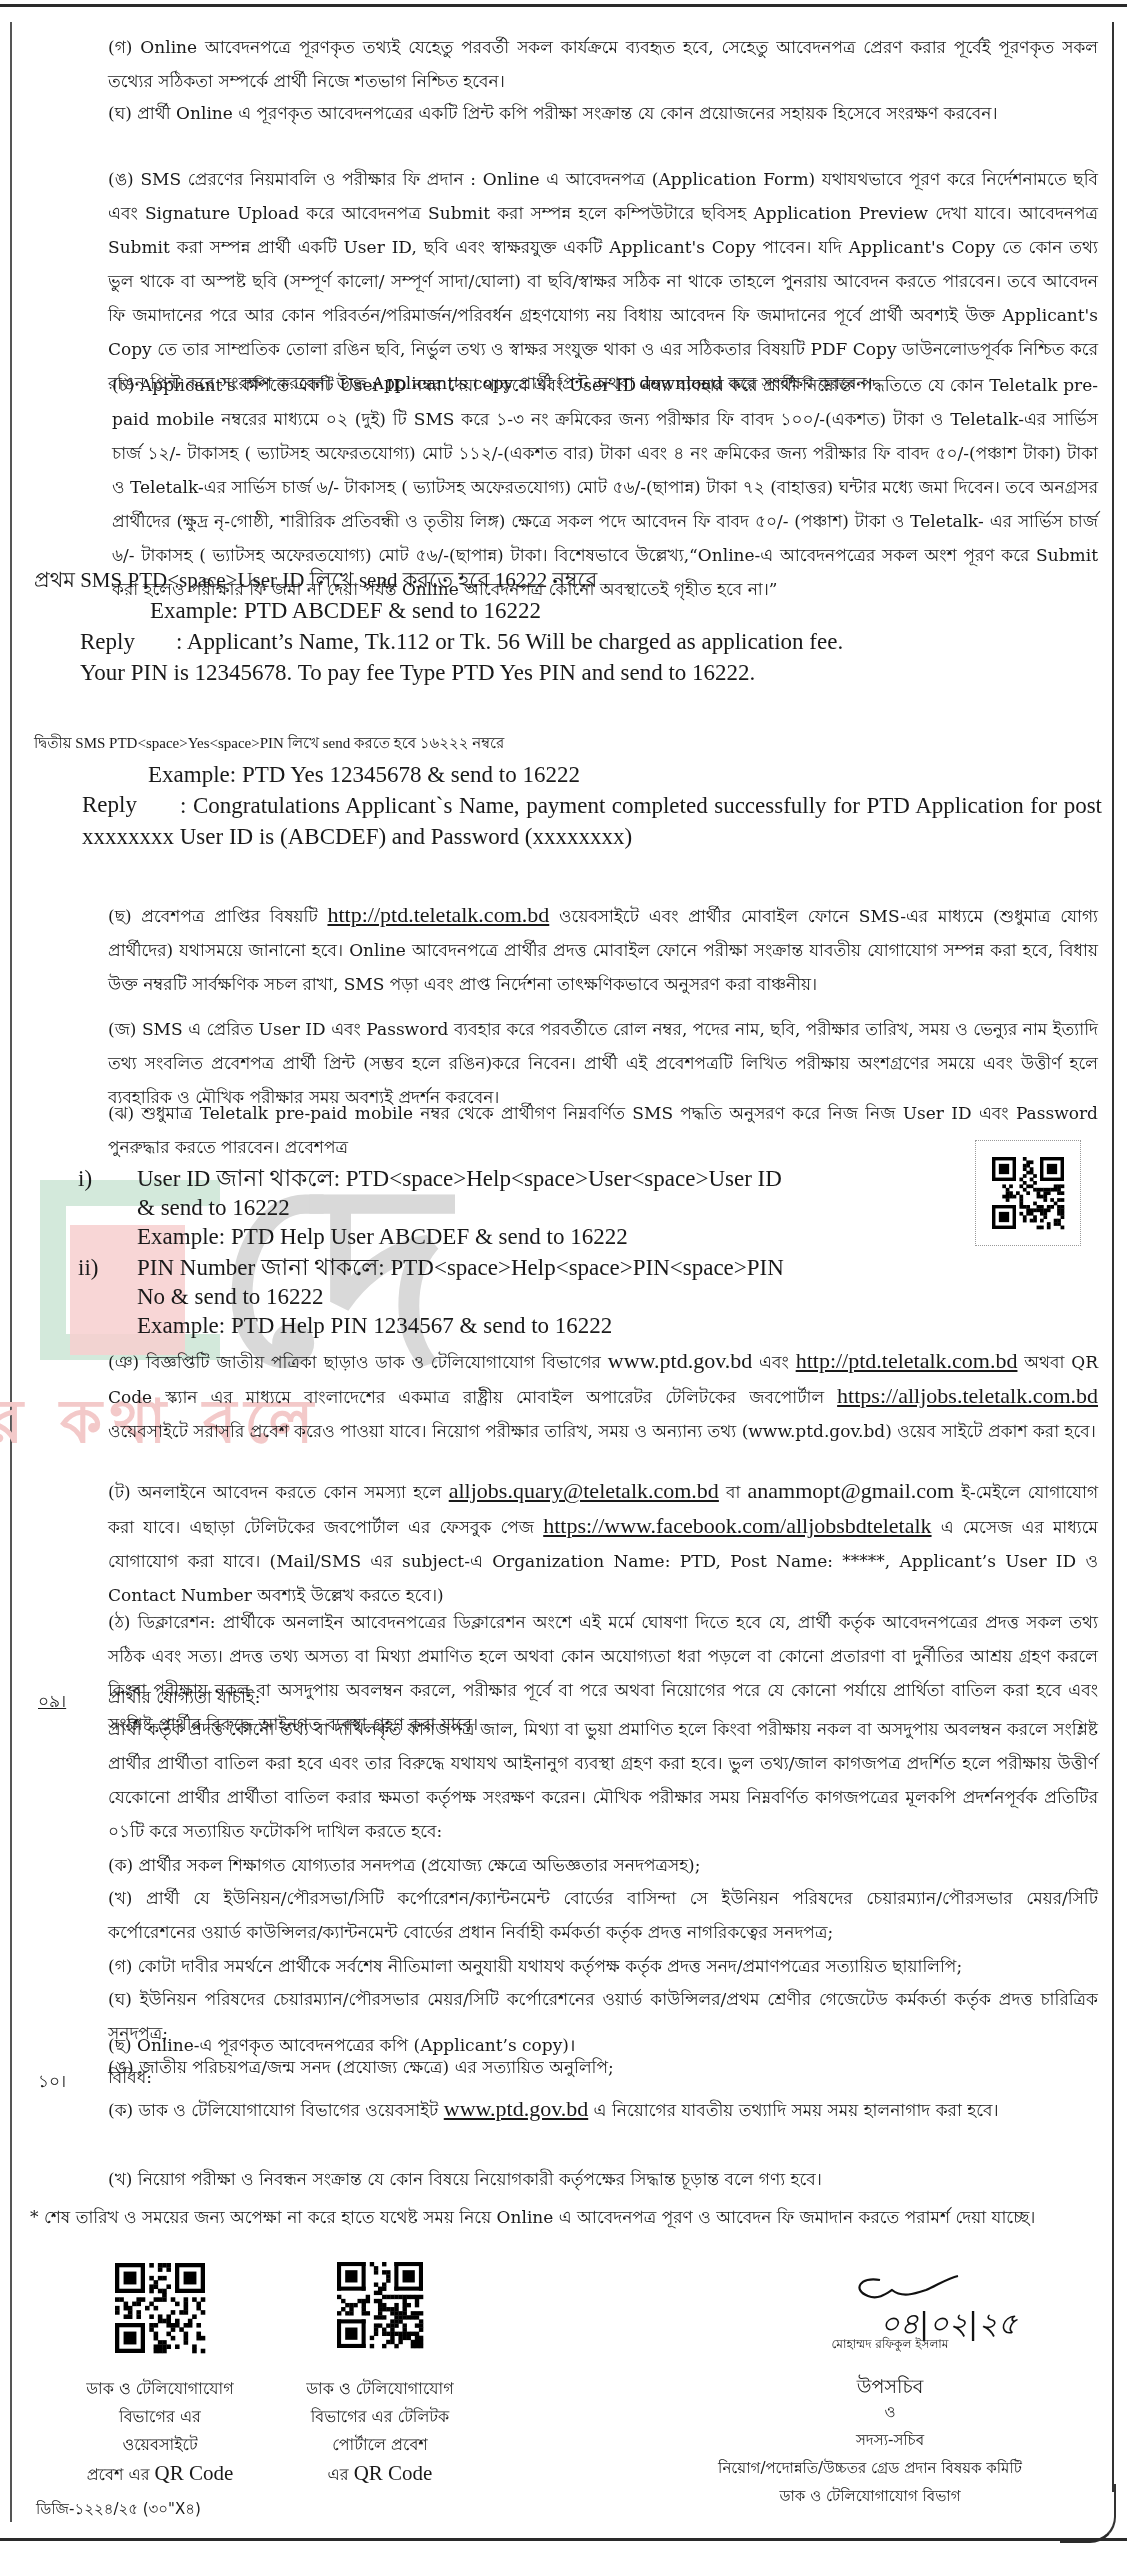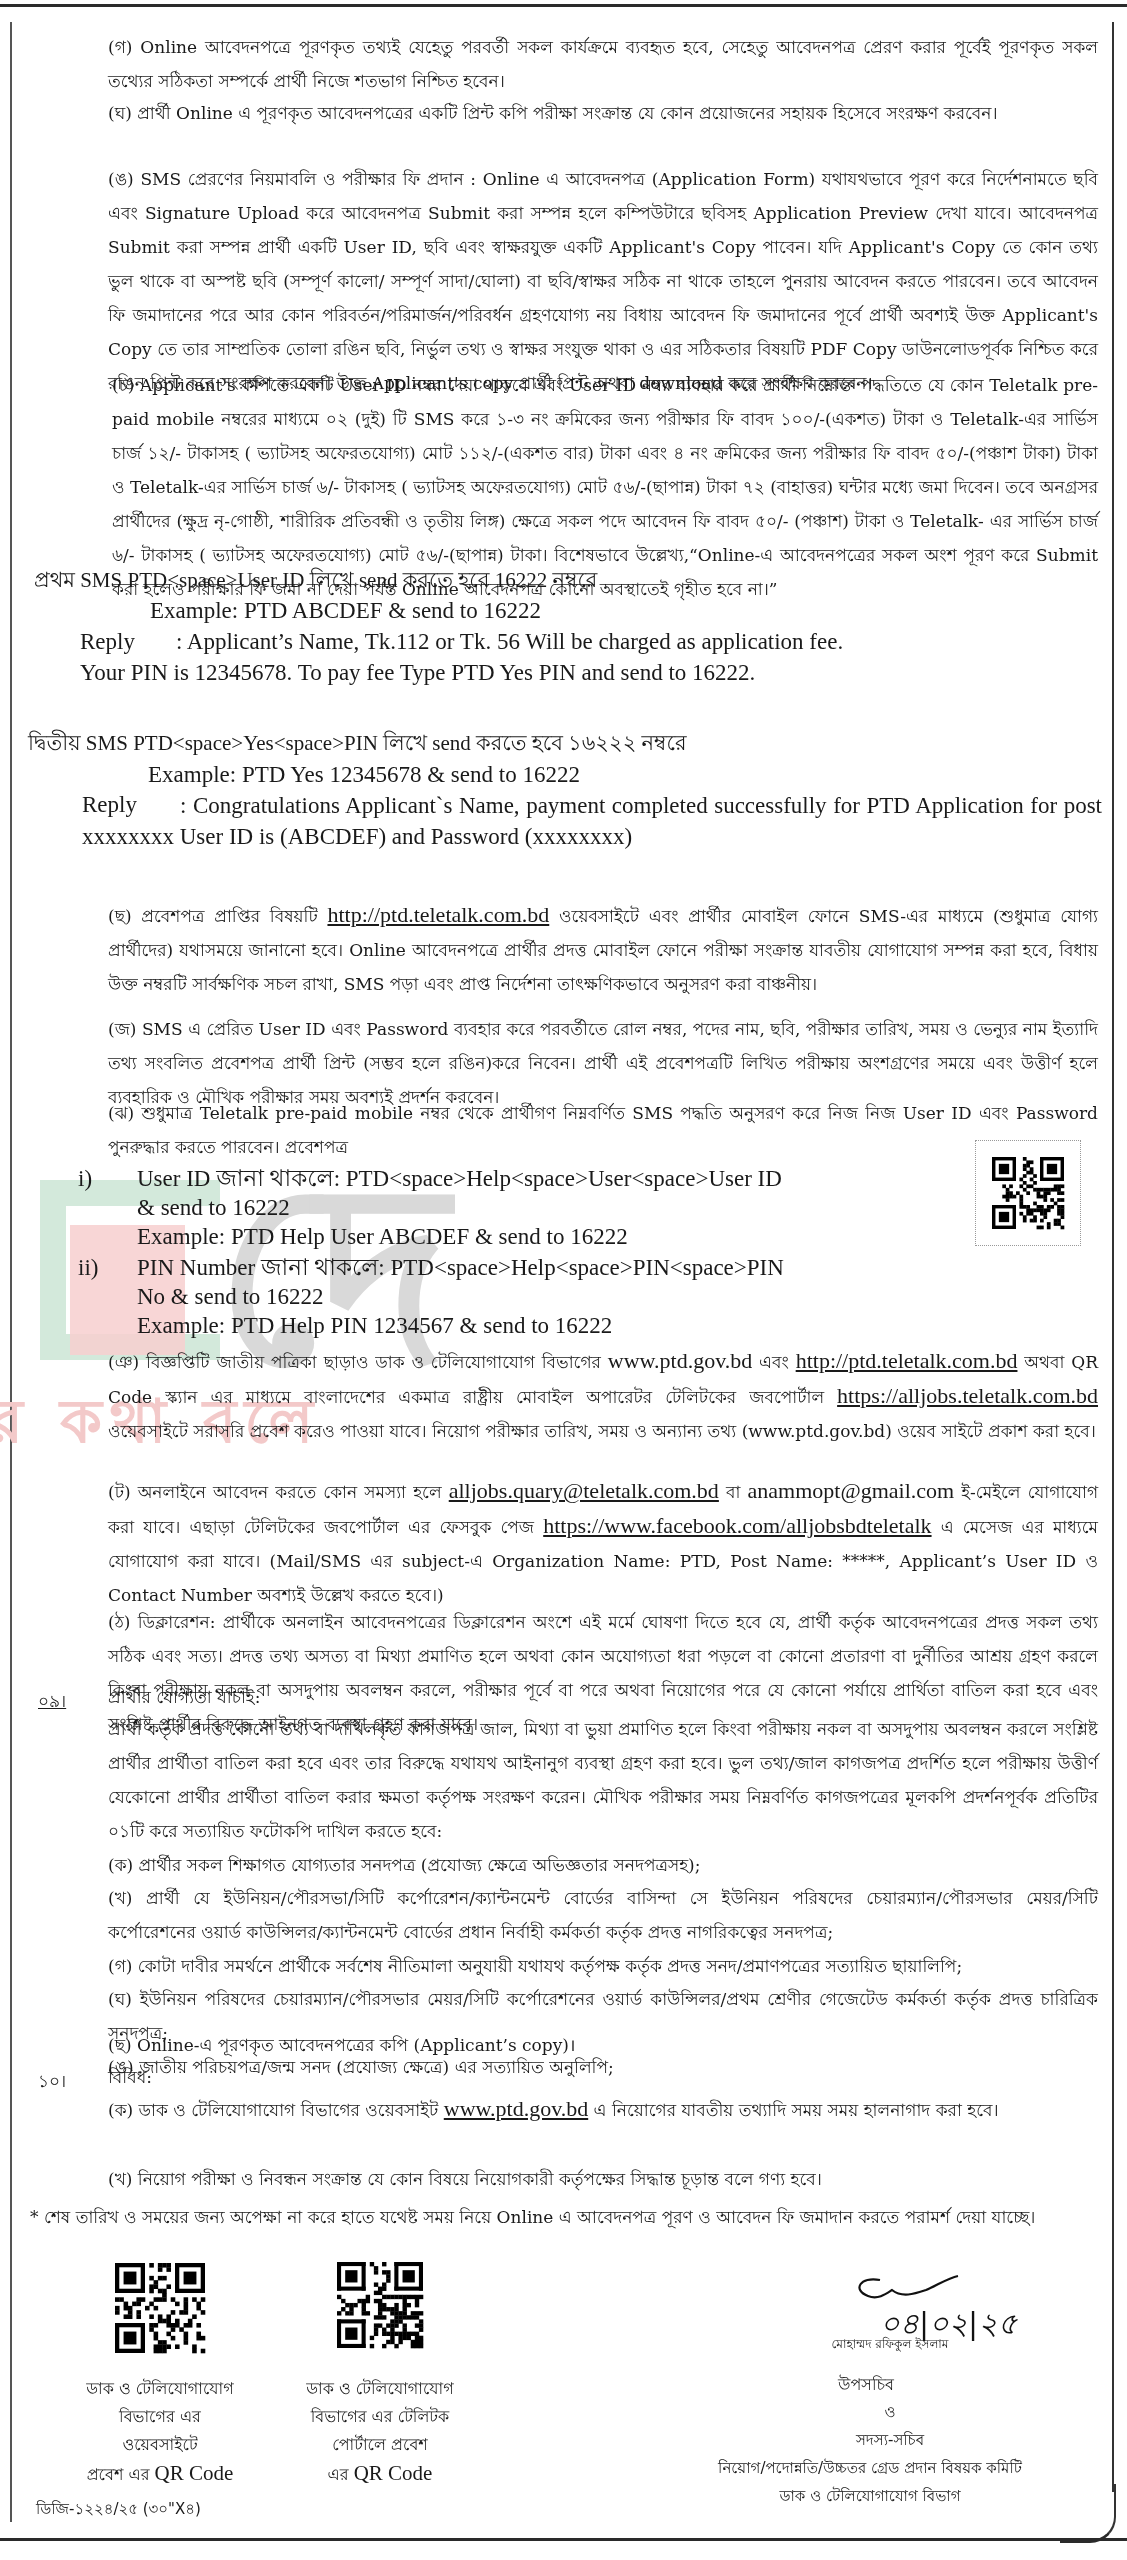--- a/index.html
+++ b/index.html
@@ -54,21 +54,21 @@
   <div class="p" style="left:108px; top:96px; width:990px;">(ঘ) প্রার্থী Online এ পূরণকৃত আবেদনপত্রের একটি প্রিন্ট কপি পরীক্ষা সংক্রান্ত যে কোন প্রয়োজনের সহায়ক হিসেবে সংরক্ষণ করবেন।</div>
   <div class="p" style="left:108px; top:162px; width:990px;">(ঙ) SMS প্রেরণের নিয়মাবলি ও পরীক্ষার ফি প্রদান : Online এ আবেদনপত্র (Application Form) যথাযথভাবে পূরণ করে নির্দেশনামতে ছবি এবং Signature Upload করে আবেদনপত্র Submit করা সম্পন্ন হলে কম্পিউটারে ছবিসহ Application Preview দেখা যাবে। আবেদনপত্র Submit করা সম্পন্ন প্রার্থী একটি User ID, ছবি এবং স্বাক্ষরযুক্ত একটি Applicant's Copy পাবেন। যদি Applicant's Copy তে কোন তথ্য ভুল থাকে বা অস্পষ্ট ছবি (সম্পূর্ণ কালো/ সম্পূর্ণ সাদা/ঘোলা) বা ছবি/স্বাক্ষর সঠিক না থাকে তাহলে পুনরায় আবেদন করতে পারবেন। তবে আবেদন ফি জমাদানের পরে আর কোন পরিবর্তন/পরিমার্জন/পরিবর্ধন গ্রহণযোগ্য নয় বিধায় আবেদন ফি জমাদানের পূর্বে প্রার্থী অবশ্যই উক্ত Applicant's Copy তে তার সাম্প্রতিক তোলা রঙিন ছবি, নির্ভুল তথ্য ও স্বাক্ষর সংযুক্ত থাকা ও এর সঠিকতার বিষয়টি PDF Copy ডাউনলোডপূর্বক নিশ্চিত করে রঙিন প্রিন্ট করে সংরক্ষণ করবেন। উক্ত Applicant's copy প্রার্থী প্রিন্ট অথবা download করে সংরক্ষণ করবেন।</div>
   <div class="p" style="left:112px; top:368px; width:986px;">(চ) Applicant's কপিতে একটি User ID নম্বর দেয়া থাকবে এবং User ID নম্বর ব্যবহার করে প্রার্থী নিম্নোক্ত পদ্ধতিতে যে কোন Teletalk pre-paid mobile নম্বরের মাধ্যমে ০২ (দুই) টি SMS করে ১-৩ নং ক্রমিকের জন্য পরীক্ষার ফি বাবদ ১০০/-(একশত) টাকা ও Teletalk-এর সার্ভিস চার্জ ১২/- টাকাসহ ( ভ্যাটসহ অফেরতযোগ্য) মোট ১১২/-(একশত বার) টাকা এবং ৪ নং ক্রমিকের জন্য পরীক্ষার ফি বাবদ ৫০/-(পঞ্চাশ টাকা) টাকা ও Teletalk-এর সার্ভিস চার্জ ৬/- টাকাসহ ( ভ্যাটসহ অফেরতযোগ্য) মোট ৫৬/-(ছাপান্ন) টাকা ৭২ (বাহাত্তর) ঘন্টার মধ্যে জমা দিবেন। তবে অনগ্রসর প্রার্থীদের (ক্ষুদ্র নৃ-গোষ্ঠী, শারীরিক প্রতিবন্ধী ও তৃতীয় লিঙ্গ) ক্ষেত্রে সকল পদে আবেদন ফি বাবদ ৫০/- (পঞ্চাশ) টাকা ও Teletalk- এর সার্ভিস চার্জ ৬/- টাকাসহ ( ভ্যাটসহ অফেরতযোগ্য) মোট ৫৬/-(ছাপান্ন) টাকা। বিশেষভাবে উল্লেখ্য,“Online-এ আবেদনপত্রের সকল অংশ পূরণ করে Submit করা হলেও পরীক্ষার ফি জমা না দেয়া পর্যন্ত Online আবেদনপত্র কোনো অবস্থাতেই গৃহীত হবে না।”</div>
 
   <div class="sms" style="left:34px; top:565px; width:1000px; font-size:21px;">প্রথম SMS PTD&lt;space&gt;User ID লিখে send করতে হবে 16222 নম্বরে</div>
   <div class="sms" style="left:138px; top:596px;margin-left:12px;">Example: PTD ABCDEF &amp; send to 16222</div>
   <div class="sms" style="left:80px; top:627px;">Reply</div>
   <div class="sms" style="left:176px; top:627px; width:930px;">: Applicant’s Name, Tk.112 or Tk. 56  Will be charged as application fee.</div>
   <div class="sms" style="left:80px; top:658px; width:1020px;">Your PIN is  12345678. To pay fee Type PTD Yes PIN and send to 16222.</div>
 
-  <div class="sms" style="left:28px; top:728px; width:1000px; font-size:21px;">দ্বিতীয় SMS PTD&lt;space&gt;Yes&lt;space&gt;PIN লিখে send করতে হবে ১৬২২২ নম্বরে</div>
+  <div class="sms" style="left:34px; top:728px; width:1000px; font-size:15px;">দ্বিতীয় SMS PTD&lt;space&gt;Yes&lt;space&gt;PIN লিখে send করতে হবে ১৬২২২ নম্বরে</div>
   <div class="sms" style="left:148px; top:760px;">Example: PTD Yes 12345678 &amp; send to 16222</div>
   <div class="sms" style="left:82px; top:790px;">Reply</div>
   <div class="sms" style="left:82px; top:790px; width:1020px; text-align:justify; text-indent:98px; line-height:31px;">: Congratulations Applicant`s Name, payment completed successfully for PTD Application for post xxxxxxxx User ID is (ABCDEF) and Password (xxxxxxxx)</div>
 
   <div class="p" style="left:108px; top:898px; width:990px;">
     <span>(ছ) প্রবেশপত্র প্রাপ্তির বিষয়টি</span>
     <a class="link">http://ptd.teletalk.com.bd</a>
     <span>ওয়েবসাইটে এবং প্রার্থীর মোবাইল ফোনে SMS-এর মাধ্যমে (শুধুমাত্র যোগ্য প্রার্থীদের) যথাসময়ে জানানো হবে। Online আবেদনপত্রে প্রার্থীর প্রদত্ত মোবাইল ফোনে পরীক্ষা সংক্রান্ত যাবতীয় যোগাযোগ সম্পন্ন করা হবে, বিধায় উক্ত নম্বরটি সার্বক্ষণিক সচল রাখা, SMS পড়া এবং প্রাপ্ত নির্দেশনা তাৎক্ষণিকভাবে অনুসরণ করা বাঞ্চনীয়।</span>
   </div>
   <div class="p" style="left:108px; top:1012px; width:990px;">(জ) SMS এ প্রেরিত User ID এবং Password ব্যবহার করে পরবর্তীতে রোল নম্বর, পদের নাম, ছবি, পরীক্ষার তারিখ, সময় ও ভেন্যুর নাম ইত্যাদি তথ্য সংবলিত প্রবেশপত্র প্রার্থী প্রিন্ট (সম্ভব হলে রঙিন)করে নিবেন। প্রার্থী এই প্রবেশপত্রটি লিখিত পরীক্ষায় অংশগ্রণের সময়ে এবং উত্তীর্ণ হলে ব্যবহারিক ও মৌখিক পরীক্ষার সময় অবশ্যই প্রদর্শন করবেন।</div>
@@ -514,20 +514,20 @@
     <div>বিভাগের এর টেলিটক</div>
     <div>পোর্টালে প্রবেশ</div>
     <div><span>এর</span> <span class="en">QR Code</span></div>
   </div>
 
   <svg style="position:absolute; left:840px; top:2270px;" width="160" height="50">
     <path d="M40 10 C20 6 12 20 28 26 C38 30 46 24 52 20 C62 28 74 24 86 20 C96 16 108 8 118 6" fill="none" stroke="#111" stroke-width="2.2"></path>
   </svg>
   <div class="handwrite" style="left:880px; top:2300px;">০৪|০২|২৫</div>
   <div class="sig" style="left:700px; top:2335px; width:380px; font-size:12px;">মোহাম্মদ রফিকুল ইসলাম</div>
-  <div class="sig" style="left:676px; top:2372px; width:380px; font-size:16px;">উপসচিব</div>
+  <div class="sig" style="left:700px; top:2372px; width:380px; font-size:19px;">উপসচিব</div>
   <div class="sig" style="left:700px; top:2400px; width:380px; font-size:15px;">ও</div>
   <div class="sig" style="left:700px; top:2428px; width:380px; font-size:15px;">সদস্য-সচিব</div>
   <div class="sig" style="left:640px; top:2456px; width:460px; font-size:15px;">নিয়োগ/পদোন্নতি/উচ্চতর গ্রেড প্রদান বিষয়ক কমিটি</div>
   <div class="sig" style="left:640px; top:2484px; width:460px; font-size:15px;">ডাক ও টেলিযোগাযোগ বিভাগ</div>
 
   <div class="memo">ডিজি-১২২৪/২৫ (৩০"X৪)</div>
 </div>
 
 </body></html>

